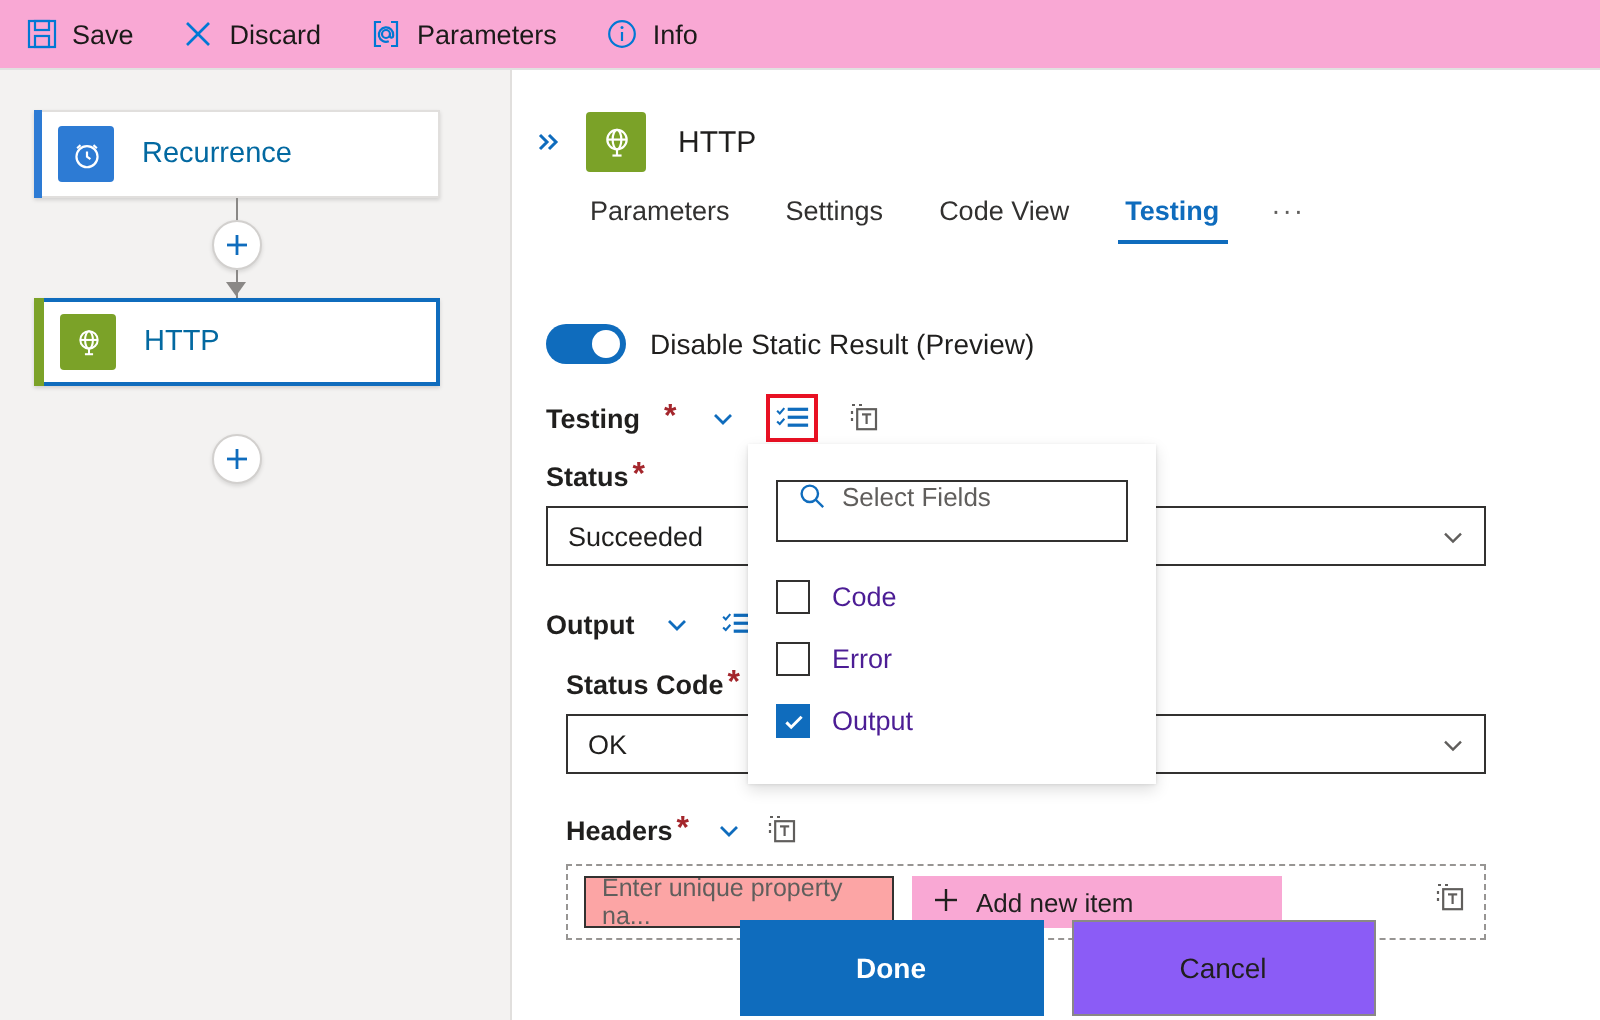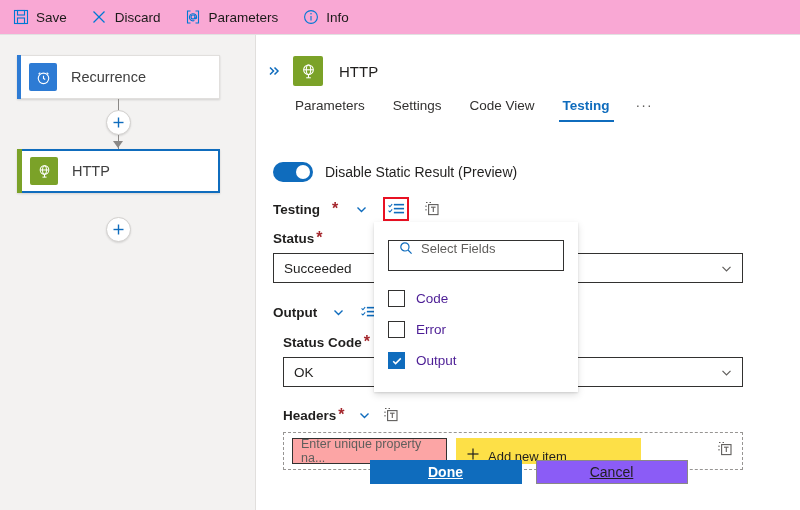--- a/index.html
+++ b/index.html
@@ -92,21 +92,21 @@
     width: 28px; height: 28px;
     margin-left: 11px;
     border-radius: 2px;
     display: flex; align-items: center; justify-content: center;
   }
   .icon-recurrence { background: #2d7bd4; }
   .icon-http { background: #7ba228; }
   .node-label {
     margin-left: 14px;
     font-size: 14.5px;
-    color: #404040;
+    color: #0369a1;
   }
 
   .connector {
     position: absolute;
     left: 118px;
     width: 1px;
     background: #8a8886;
   }
   .conn-a { top: 64px; height: 18px; }
   .conn-b { top: 100px; height: 14px; }
@@ -296,23 +296,23 @@
     border: 1px solid #323130;
     background: #fca5a5;
     display: flex; align-items: center;
     padding: 0 8px;
     font-size: 12.5px;
     color: #605e5c;
   }
   .add-item-btn {
     margin-left: 9px;
     height: 26px;
-    background: #fde047;
-    display: flex;
-    align-items: flex-end;
+    background: #f9a8d4;
+    display: flex;
+    align-items: center;
     gap: 8px;
     padding: 0 18px 0 10px;
     font-size: 13px;
     color: #201f1e;
     cursor: pointer;
     min-width: 185px;
   }
   .headers-trail {
     margin-left: auto;
     display: flex; align-items: center;
@@ -321,28 +321,27 @@
   
   .footer {
     position: absolute;
     top: 425px; left: 0;
     width: 543px;
     display: flex;
     justify-content: center;
     gap: 14px;
   }
   .btn {
-    height: 24px;
+    height: 48px;
     min-width: 152px;
     font-size: 14px;
     display: flex;
     align-items: center;
     justify-content: center;
     cursor: pointer;
-    text-decoration: underline;
   }
   .btn-primary {
     background: #0f6cbd;
     color: #ffffff;
     border: 1px solid #0f6cbd;
     font-weight: 600;
   }
   .btn-secondary {
     background: #8b5cf6;
     color: #201f1e;

